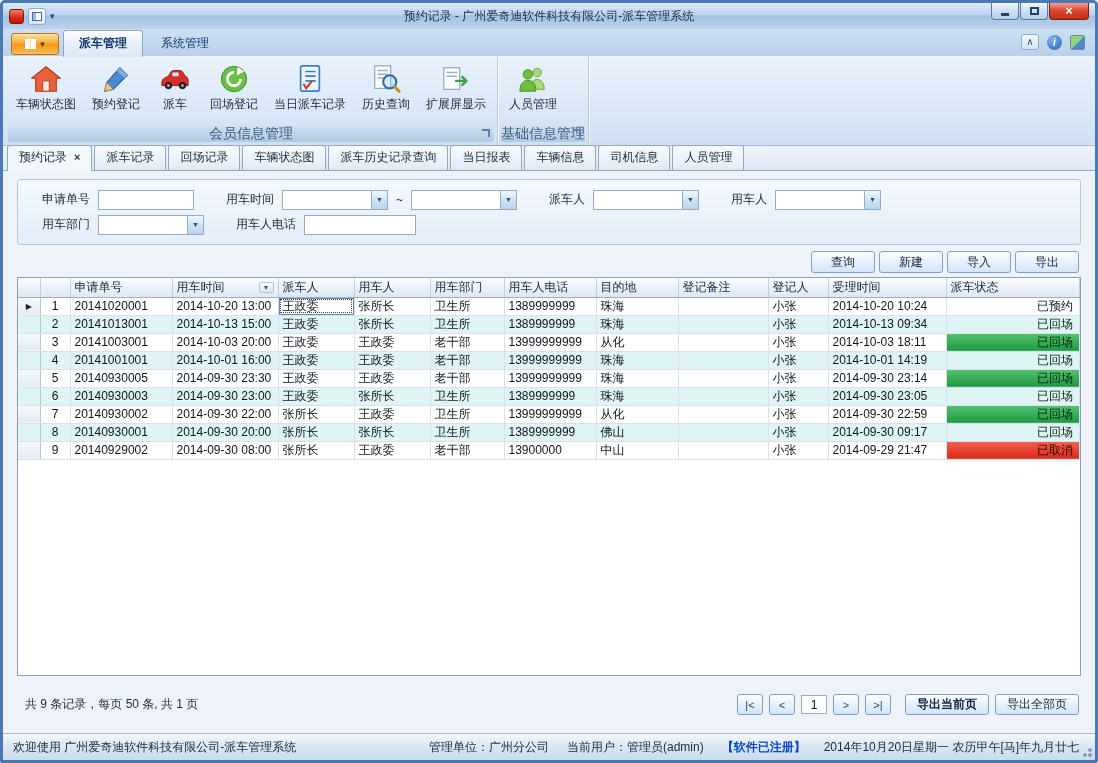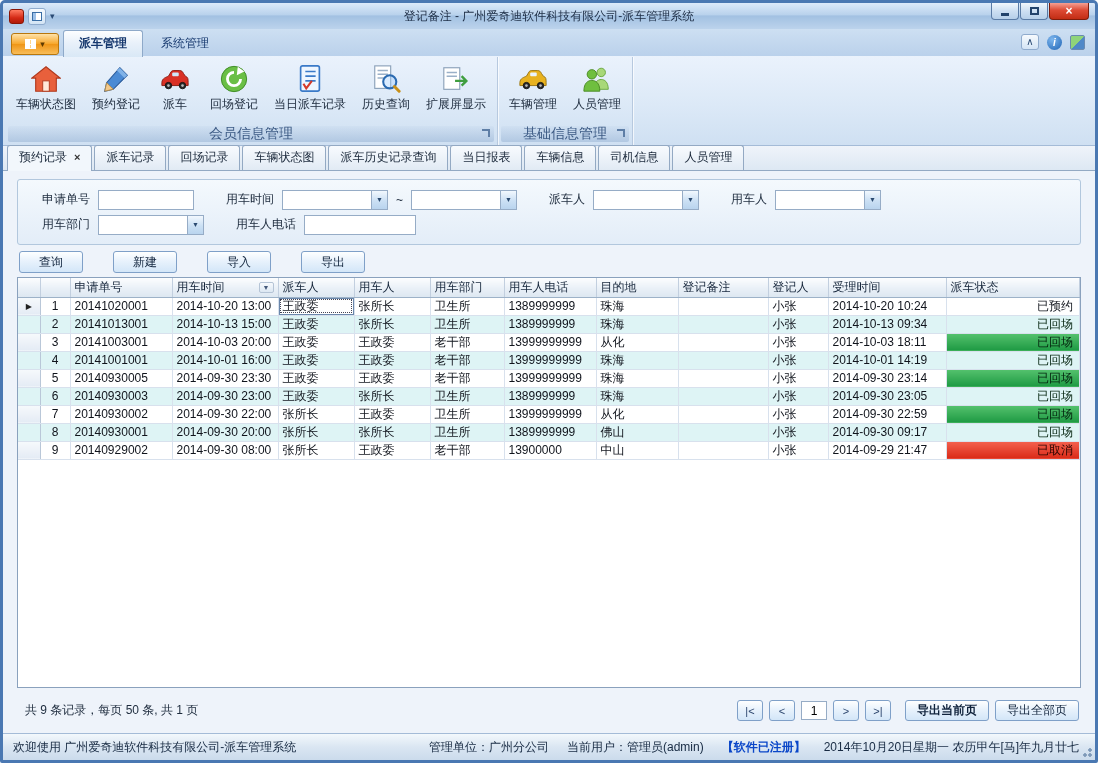--- a/index.html
+++ b/index.html
@@ -86,21 +86,21 @@
   .f-label.w1 { width:72px; }
   .f-label.gap { margin-left:32px; }
   .tbox { width:96px; height:20px; border:1px solid #96acc6; background:#fff; padding:0 3px; font-size:12px; }
   .tbox.wide { width:112px; }
   .combo { width:106px; height:20px; border:1px solid #96acc6; background:#fff; position:relative; display:inline-block; }
   .combo .arrow-btn { position:absolute; right:0; top:0; bottom:0; width:16px; border-left:1px solid #96acc6;
     background:linear-gradient(#f2f8fe,#cbe0f4 55%,#b9d4ee); display:flex; align-items:center; justify-content:center;
     font-size:7px; color:#2a4a70; }
   .range-sep { margin:0 8px; color:#1c2a3c; }
 
-  .actions-row { flex:0 0 32px; display:flex; justify-content:flex-start; align-items:center; gap:30px; padding:6px 2px 4px; }
+  .actions-row { flex:0 0 32px; display:flex; justify-content:flex-end; align-items:center; gap:4px; padding:6px 2px 4px; }
   .action-btn { width:64px; height:22px; display:flex; align-items:center; justify-content:center;
     border:1px solid #7fa0c8; border-radius:3px; color:#10233c; font-size:12px;
     background:linear-gradient(#feffff,#e8f2fc 45%,#d3e6f8); cursor:default; }
 
   
   .grid-wrap { flex:1; min-height:0; border:1px solid #8aa1bd; background:#fff; overflow:hidden; }
   .grid-table { border-collapse:collapse; table-layout:fixed; width:100%; font-size:12px; }
   .grid-table th { height:19px; font-weight:normal; text-align:left; padding:0 4px; color:#17273c;
     background:linear-gradient(#fcfdfe,#e9f0f7 55%,#dde7f1); border-right:1px solid #c2cfdf; border-bottom:1px solid #9db2c8;
     white-space:nowrap; overflow:hidden; }
@@ -112,21 +112,21 @@
   .grid-table tr.alt td { background:#def4f5; }
   .grid-table td.ind-cell { background:linear-gradient(#f6f9fc,#e4ebf4); border-right:1px solid #b9c7d8;
     text-align:center; padding:0; font-size:8px; color:#222; }
   .grid-table td.num-cell { text-align:center; color:#10141c; }
   .grid-table td.status-cell { text-align:right; padding-right:6px; }
   .grid-table td.st-returned { background:linear-gradient(#55c26e,#1e9a43); color:#03230e; }
   .grid-table td.st-cancelled { background:linear-gradient(#f4614f,#da2a17); color:#2a0502; }
   .grid-table td.focused { background:#fff; box-shadow:inset 0 0 0 1px #6b87ab; outline:1px dotted #445; outline-offset:-3px; }
 
   
-  .pager { flex:0 0 36px; display:flex; align-items:center; padding:12px 2px; }
+  .pager { flex:0 0 36px; display:flex; align-items:center; padding:18px 2px; }
   .pager-summary { color:#1c2a3c; padding-left:6px; }
   .pager-right { margin-left:auto; display:flex; align-items:center; gap:6px; }
   .pbtn { min-width:26px; height:21px; padding:0 4px; display:inline-flex; align-items:center; justify-content:center;
     border:1px solid #7fa0c8; border-radius:3px; color:#2c466e; font-size:11px;
     background:linear-gradient(#feffff,#e8f2fc 45%,#d3e6f8); cursor:default; }
   .pbtn.wide { padding:0 11px; font-size:12px; color:#10233c; }
   .pbtn.gapleft { margin-left:8px;font-weight:bold; }
   .page-input { width:26px; height:19px; border:1px solid #96acc6; text-align:center; font-size:12px; padding:0; }
 
   
@@ -147,21 +147,21 @@
 <div class="window">
 
   <div class="titlebar">
     <div class="qat">
       <span class="app-logo"></span>
       <span class="qat-btn">
           <span class="layout-glyph"></span>
         </span>
       <span class="qat-caret">▾</span>
     </div>
-    <div class="title-text">登记备注 - 广州爱奇迪软件科技有限公司-派车管理系统</div>
+    <div class="title-text">预约记录 - 广州爱奇迪软件科技有限公司-派车管理系统</div>
     <div class="win-controls">
       <span class="wbtn">
           <span class="glyph-min"></span>
         </span>
       <span class="wbtn">
           <span class="glyph-max"></span>
         </span>
       <span class="wbtn close">
           <span class="glyph-close">×</span>
         </span>
@@ -264,33 +264,20 @@
                   <path d="M15 18 L26 18 M22 13 L27 18 L22 23" fill="none" stroke="#3f9e3f" stroke-width="2.6"></path>
                 </svg>
               </span>
               <span class="rb-label">扩展屏显示</span>
             </div>
           </div>
           <div class="group-label"><span>会员信息管理</span><span class="launcher"></span></div>
         </div>
         <div class="ribbon-group">
           <div class="group-buttons">
-            <div class="ribbon-btn">
-              <span class="rb-icon">
-                <svg viewBox="0 0 32 32" width="30" height="30">
-                  <path d="M2 20 C2 15 7 14 9 13 L12 8 C13 7 14 7 16 7 L21 7 C23 7 24 8 25 10 L27 13 C30 14 30 16 30 20 L30 23 L2 23 Z" fill="#e8b21f" stroke="#9a7410"></path>
-                  <rect x="13" y="9" width="7" height="4" rx="1" fill="#eaf4fd"></rect>
-                  <circle cx="9" cy="23" r="3.4" fill="#2a2a2a" stroke="#111"></circle>
-                  <circle cx="24" cy="23" r="3.4" fill="#2a2a2a" stroke="#111"></circle>
-                  <circle cx="9" cy="23" r="1.4" fill="#bbb"></circle>
-                  <circle cx="24" cy="23" r="1.4" fill="#bbb"></circle>
-                </svg>
-              </span>
-              <span class="rb-label">车辆管理</span>
-            </div>
             <div class="ribbon-btn">
               <span class="rb-icon">
                 <svg viewBox="0 0 32 32" width="30" height="30">
                   <circle cx="20.5" cy="9" r="4.5" fill="#a8d878" stroke="#6aa83f"></circle>
                   <path d="M13 27 C13 19 17 16.5 20.5 16.5 C24 16.5 28 19 28 27 Z" fill="#a8d878" stroke="#6aa83f"></path>
                   <circle cx="10.5" cy="11" r="5" fill="#6fbf3f" stroke="#4a8a24"></circle>
                   <path d="M2 29 C2 20 6.5 17.5 10.5 17.5 C14.5 17.5 19 20 19 29 Z" fill="#6fbf3f" stroke="#4a8a24"></path>
                 </svg>
               </span>
               <span class="rb-label">人员管理</span>

